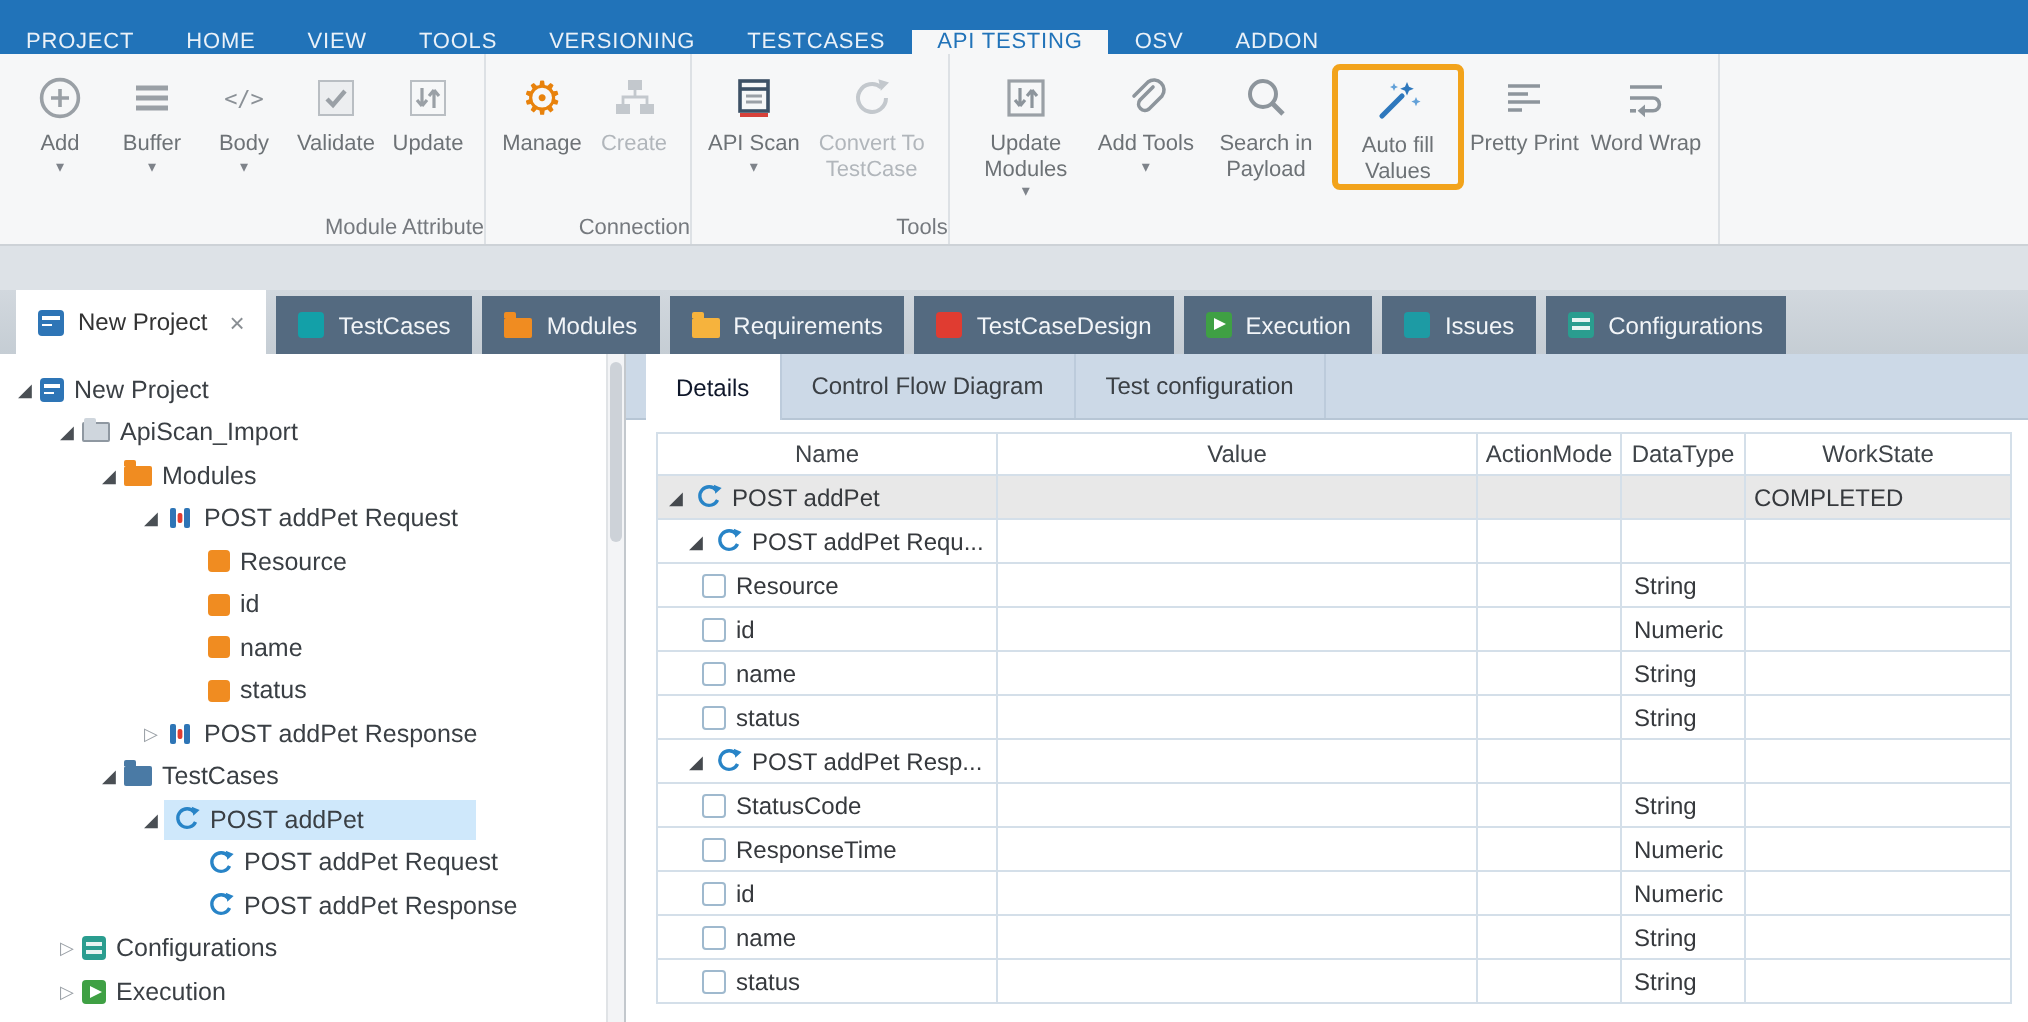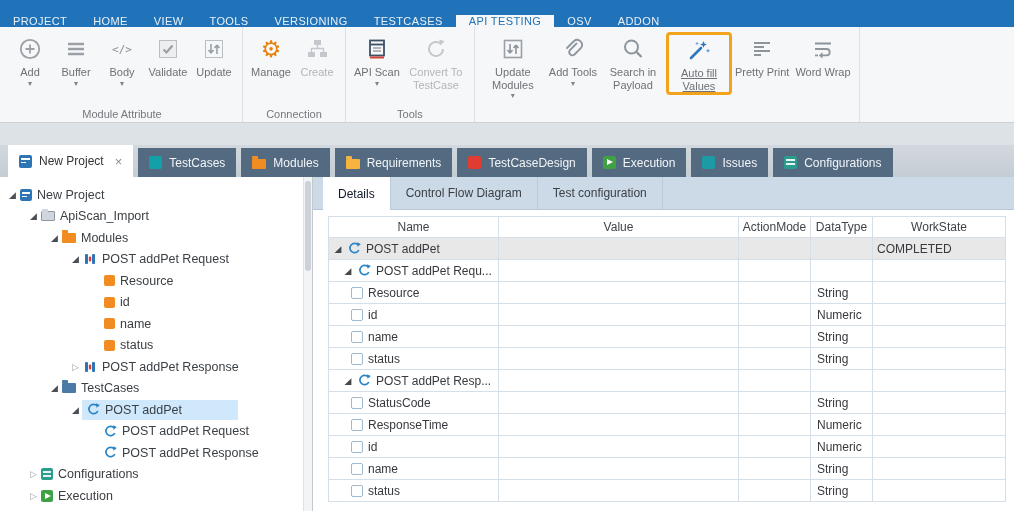--- a/index.html
+++ b/index.html
@@ -10,30 +10,30 @@
   .topbar { height:27px; background:#2173b9; display:flex; align-items:flex-end; }
   .mtab { padding:0 13px; display:flex; align-items:center; color:#eaf1f8;
     font-size:11px; letter-spacing:.4px; cursor:default; }
   .mtab.active { background:#f6f7f8; color:#2173b9; }
 
   
   .ribbon { height:96px; background:#f6f7f8; border-bottom:1px solid #cdd2d7;
     display:flex; align-items:stretch; padding-left:2px; }
   .rgroup { position:relative; display:flex; align-items:flex-start;
     padding:5px 5px 16px 5px; border-right:1px solid #dde1e5; }
-  .rgl { position:absolute; left:0; right:0; bottom:2px; text-align:center;
+  .rgl { position:absolute; left:0; right:0; bottom:2px; text-align:right;
     font-size:11px; color:#75797e; }
   .rbtn { min-width:46px; max-width:66px; display:flex; flex-direction:column;
     align-items:center; padding:2px 3px; font-size:11px; color:#6d7276;
     text-align:center; line-height:1.15; }
   .rbtn .ric { height:30px; display:flex; align-items:center; justify-content:center; margin-bottom:2px; }
   .rbtn svg { width:26px; height:26px; }
   .rbtn.dis { color:#b1b6bb;align-items:center; }
   .caret { font-size:8px; color:#7e838a; line-height:1; margin-top:1px; }
-  .rbtn.hl { border:3px solid #f2a31b; border-radius:4px; padding:0 1px;text-decoration:underline; }
+  .rbtn.hl { border:3px solid #f2a31b; border-radius:4px; padding:0 1px; }
   .gear { font-size:23px; line-height:1; color:#e8820c; }
 
   
   .band { height:22px; background:#dde2e7; }
   .dtabs { height:32px; background:linear-gradient(#d2d8de,#c5cdd4);
     display:flex; align-items:flex-end; padding-left:8px; gap:5px; }
   .dtab { height:29px; display:flex; align-items:center; gap:7px; padding:0 11px;
     background:#546a80; color:#f2f5f8; font-size:12px; white-space:nowrap; }
   .dtab.active { height:32px; background:#fff; color:#333; }
   .sq { width:13px; height:13px; border-radius:2px; flex:0 0 auto; }

